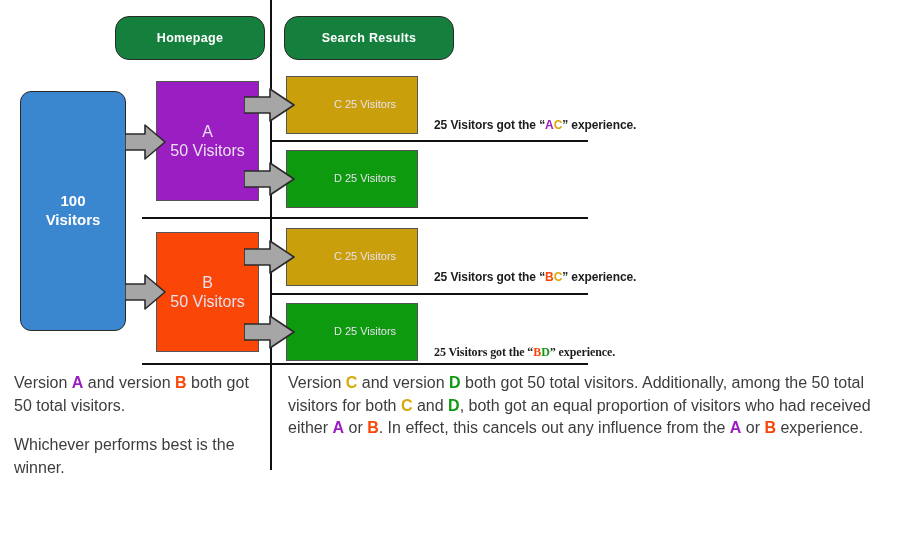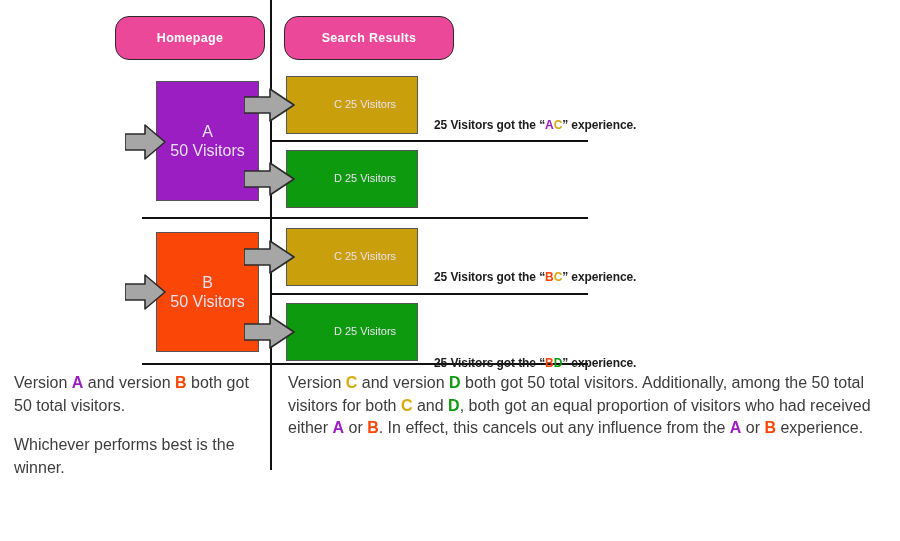--- a/index.html
+++ b/index.html
@@ -14,21 +14,21 @@
     position: relative;
     width: 900px;
     height: 541px;
     background: #ffffff;
     overflow: hidden;
   }
   .abs { position: absolute; }
 
   
   .pill {
-    background: #ec4899;
+    background: #15803d;
     border: 1.5px solid #2a2a2a;
     border-radius: 14px;
     color: #ffffff;
     font-weight: bold;
     font-size: 12.5px;
     letter-spacing: .3px;
     display: flex;
     align-items: center;
     justify-content: center;
     box-sizing: border-box;
@@ -111,20 +111,26 @@
   <div class="abs vline" style="left:270px; top:0px; height:470px;"></div>
 
   <div class="abs pill" style="left:115px; top:16px; width:150px; height:44px;">
     <span>Homepage</span>
   </div>
 
   <div class="abs pill" style="left:284px; top:16px; width:170px; height:44px;">
     <span>Search Results</span>
   </div>
 
+  <div class="abs source-box" style="left:20px; top:91px; width:106px; height:240px;">
+    <div>
+      <span>100</span>
+      <span>Visitors</span>
+    </div>
+  </div>
 
   <div class="abs vbox" style="left:156px; top:81px; width:103px; height:120px; background:#9A1EC2;">
     <div>
       <span>A</span>
       <span>50 Visitors</span>
     </div>
   </div>
 
   <div class="abs vbox" style="left:156px; top:232px; width:103px; height:120px; background:#FA4607;">
     <div>
@@ -183,21 +189,21 @@
 
   <div class="abs caption" style="left:434px; top:98px;">
     <span>25 Visitors got the “</span><span class="lA">A</span><span class="lC">C</span><span>” experience.</span>
   </div>
 
 
   <div class="abs caption" style="left:434px; top:250px;">
     <span>25 Visitors got the “</span><span class="lB">B</span><span class="lC">C</span><span>” experience.</span>
   </div>
 
-  <div class="abs caption" style="left:434px; top:336px;">
+  <div class="abs caption" style="left:434px; top:325px;font-family:Liberation Serif, serif;">
     <span>25 Visitors got the “</span><span class="lB">B</span><span class="lD">D</span><span>” experience.</span>
   </div>
 
   <div class="abs para" style="left:14px; top:372px; width:240px;">
     <span>Version </span><span class="lA">A</span><span> and version </span><span class="lB">B</span><span> both got 50 total visitors.</span>
   </div>
 
   <div class="abs para" style="left:14px; top:434px; width:248px;">Whichever performs best is the winner.</div>
 
   <div class="abs para" style="left:288px; top:372px; width:600px;">

